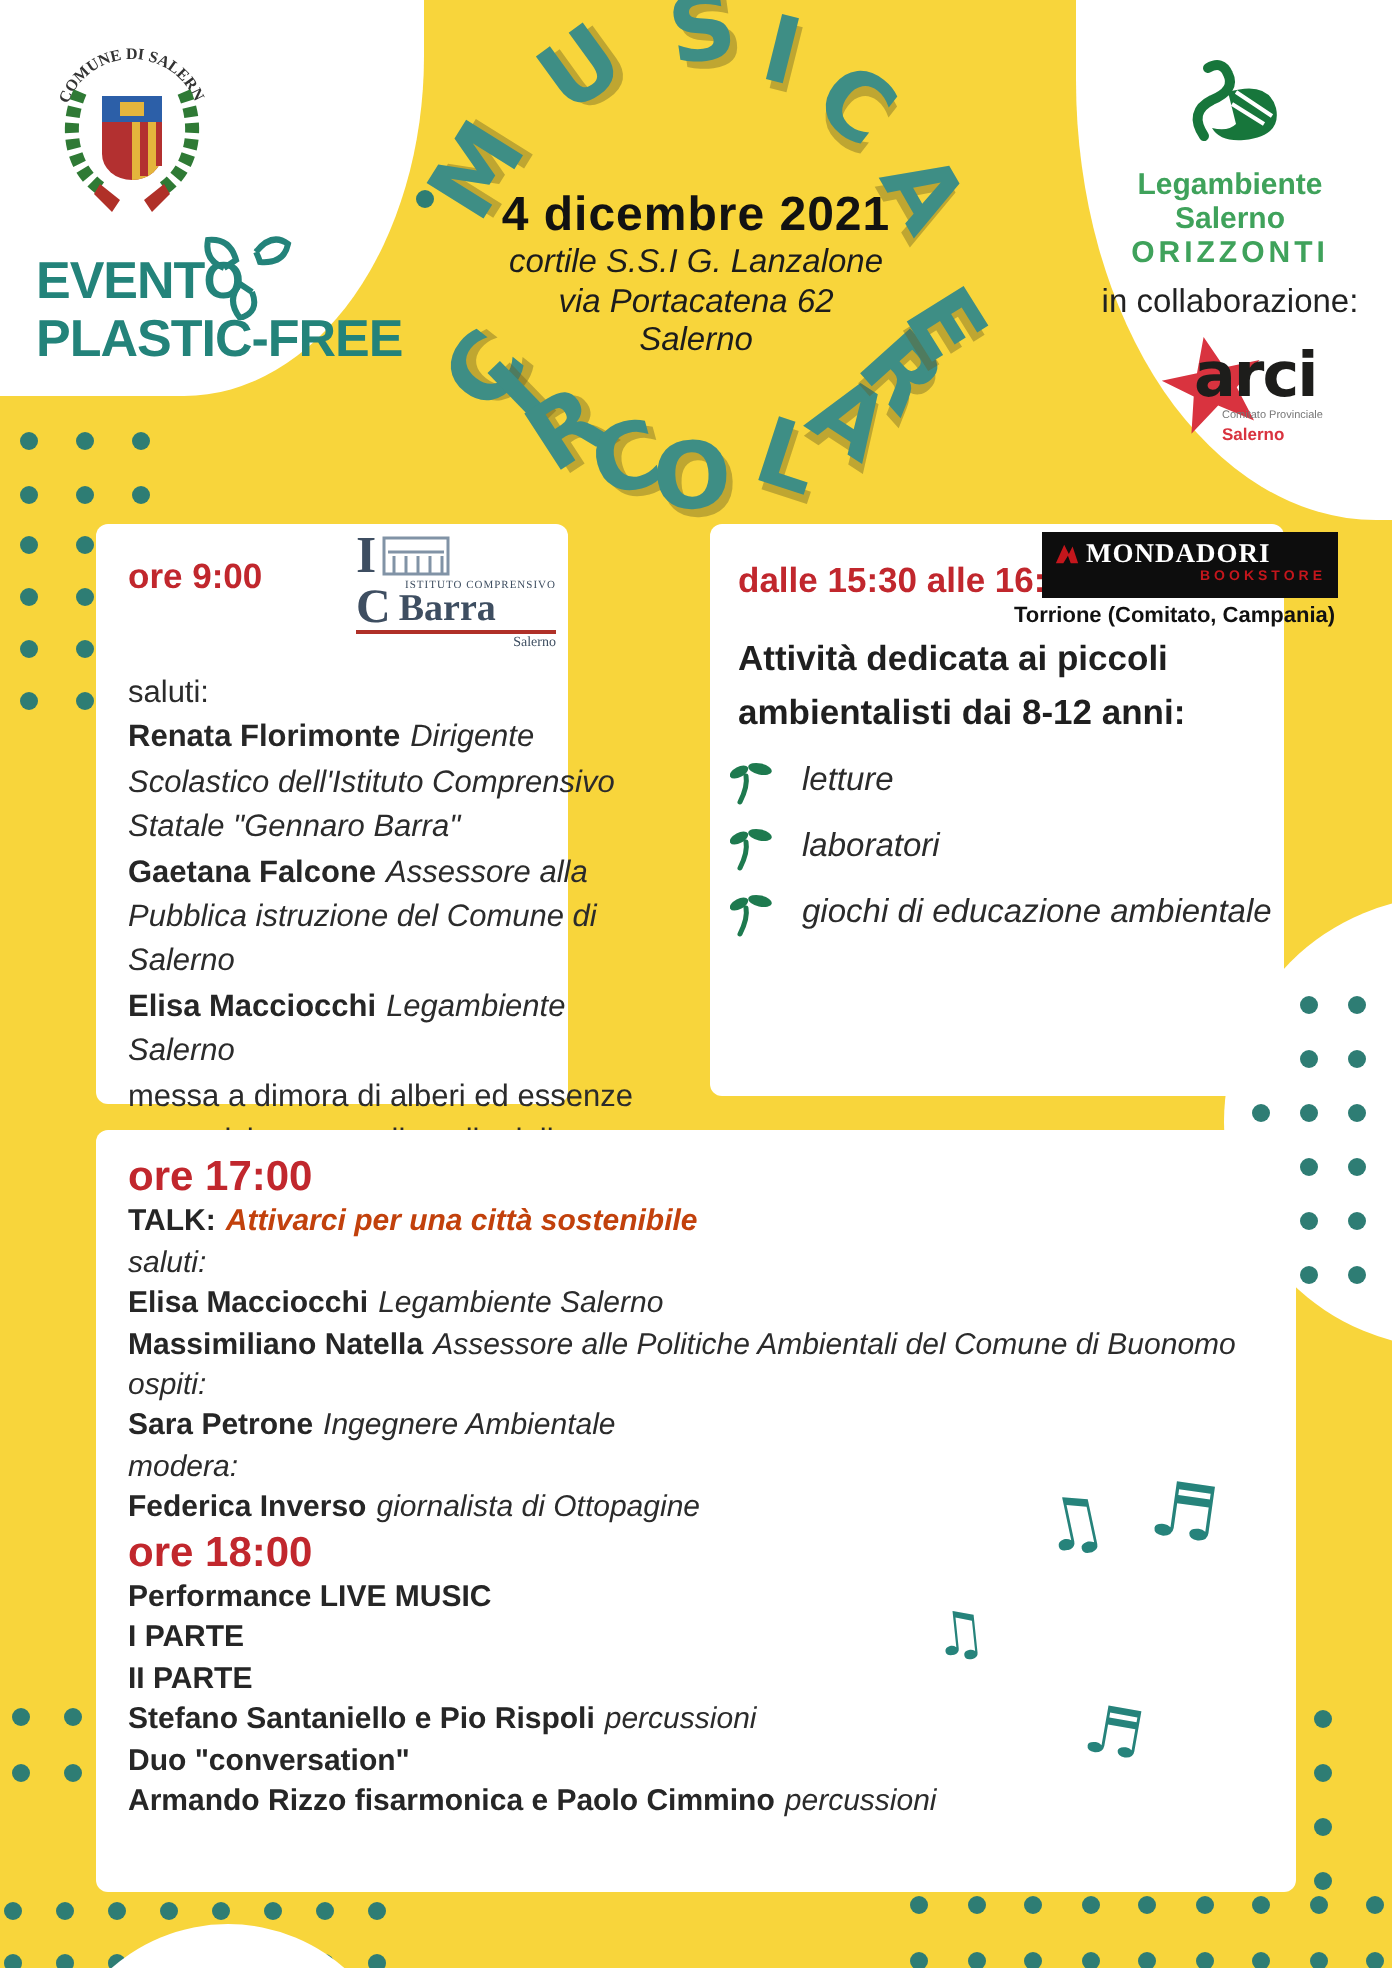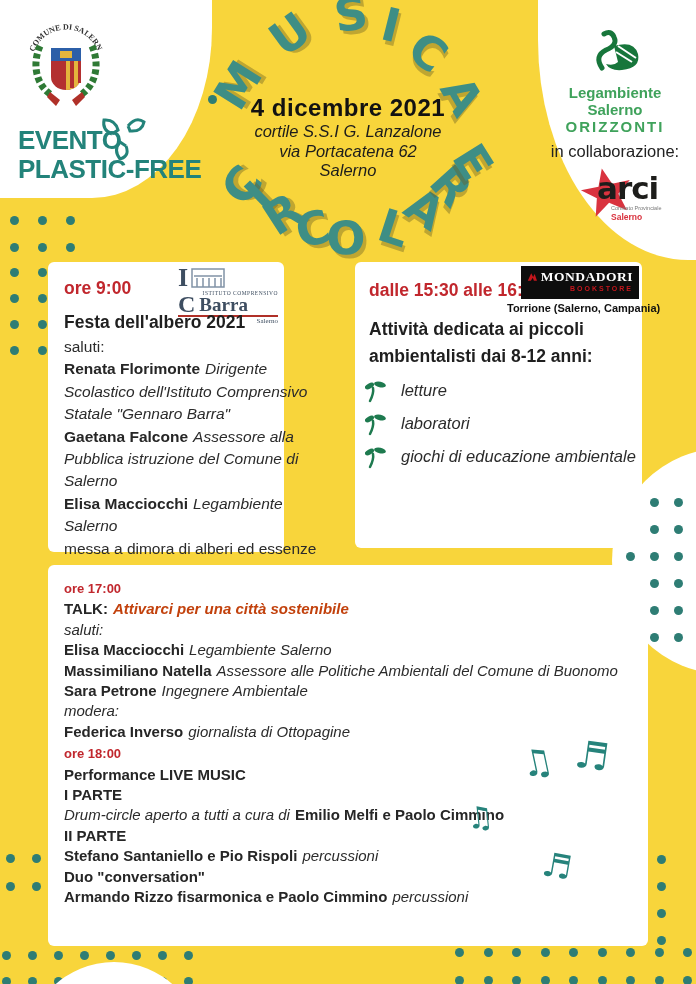--- a/index.html
+++ b/index.html
@@ -57,32 +57,32 @@
   .bi{font-weight:700;font-style:italic;color:#c2410c;}
   .nm{margin-right:5px;}
 
   #morning-time{position:absolute;left:16px;top:16px;}
   #barra-logo{position:absolute;right:6px;top:4px;width:100px;font-family:"Liberation Serif",serif;color:#3E4E61;}
   #morning-title{position:absolute;left:16px;top:50px;font-size:17.5px;font-weight:800;color:#1f1f1f;}
   #morning-body{position:absolute;left:16px;top:74px;width:262px;font-size:15.5px;line-height:22.4px;color:#2b2b2b;}
 
   #afternoon-time{position:absolute;left:14px;top:18px;}
   #mondadori{position:absolute;left:166px;top:4px;width:130px;}
-  #mondadori-box{background:#0d0d0d;width:118px;height:33px;padding:3px 6px 0 6px;box-sizing:border-box;}
+  #mondadori-box{background:#0d0d0d;width:148px;height:33px;padding:3px 6px 0 6px;box-sizing:border-box;}
   #mondadori-name{color:#fff;font-family:"Liberation Serif",serif;font-weight:700;font-size:13.5px;letter-spacing:.5px;white-space:nowrap;}
   #mondadori-sub{color:#C4161C;font-size:7px;font-weight:700;letter-spacing:2px;text-align:right;margin-top:0px;}
   #mondadori-loc{font-size:11px;font-weight:700;color:#111;white-space:nowrap;margin-top:3px;margin-left:-14px;}
   #afternoon-title{position:absolute;left:14px;top:54px;font-size:17.5px;font-weight:800;line-height:27px;color:#1f1f1f;}
   #afternoon-list{position:absolute;left:10px;top:112px;}
   .act-item{display:flex;align-items:center;height:33px;}
   .act-label{font-style:italic;font-size:16.5px;color:#2b2b2b;margin-left:10px;}
 
   #evening-body{position:absolute;left:16px;top:12px;width:575px;font-size:15px;line-height:20.4px;}
   #evening-body p{margin:0;}
-  #evening-body .time{display:inline-block;margin-top:2px;font-size:13px;}
+  #evening-body .time{display:inline-block;margin-top:2px;font-size:21px;}
 
   .note{position:absolute;z-index:4;color:#26837B;font-family:"DejaVu Sans",sans-serif;line-height:1;}
 
   svg{display:block;}
 </style>
 </head>
 <body>
 
 <div class="shape" id="corner-tl"></div>
 <div class="shape" id="corner-tr"></div>
@@ -257,21 +257,20 @@
       </svg>
     </div>
     <div style="font-size:5.5px;color:#3E4E61;text-align:right;letter-spacing:.5px;">ISTITUTO COMPRENSIVO</div>
     <div style="display:flex;align-items:flex-end;margin-top:-2px;">
       <span style="font-size:24px;font-weight:bold;line-height:20px;">C</span>
       <span style="font-size:19px;font-weight:bold;margin-left:4px;line-height:18px;">Barra</span>
     </div>
     <div style="border-top:2px solid #B03028;margin-top:1px;"></div>
     <div style="font-size:7px;text-align:right;color:#3E4E61;">Salerno</div>
   </div>
-  <div id="morning-title">Festa dell'albero 2021</div>
   <div id="morning-body">
     <span>saluti:</span><br>
     <span class="b nm">Renata Florimonte</span><span class="i">Dirigente Scolastico dell'Istituto Comprensivo Statale "Gennaro Barra"</span><br>
     <span class="b nm">Gaetana Falcone</span><span class="i">Assessore alla Pubblica istruzione del Comune di Salerno</span><br>
     <span class="b nm">Elisa Macciocchi</span><span class="i">Legambiente Salerno</span><br>
     <span>messa a dimora di alberi ed essenze aromatiche presso il cortile della Scuola Secondaria di I Grado "G. Lanzalone"</span>
   </div>
 </div>
 
 <div class="card" id="card-afternoon">
@@ -279,21 +278,21 @@
   <div id="mondadori">
     <div id="mondadori-box">
       <div style="display:flex;align-items:center;">
         <svg width="13" height="12" viewBox="0 0 14 12" style="margin-right:3px">
           <polygon points="1,11 5.5,1 8,6 10,2 13,11 9,11 7.5,7 5,11" fill="#C4161C"></polygon>
         </svg>
         <span id="mondadori-name">MONDADORI</span>
       </div>
       <div id="mondadori-sub">BOOKSTORE</div>
     </div>
-    <div id="mondadori-loc">Torrione (Salerno, Campania)</div>
+    <div id="mondadori-loc">Torrione (Comitato, Campania)</div>
   </div>
   <div id="afternoon-title">
     <div>Attività dedicata ai piccoli</div>
     <div>ambientalisti dai 8-12 anni:</div>
   </div>
   <div id="afternoon-list">
     <div class="act-item">
       <svg width="26" height="24" viewBox="0 0 26 24">
         <path d="M5,22 q4,-8 3,-13" fill="none" stroke="#1E7A4F" stroke-width="2.5" stroke-linecap="round"></path>
         <ellipse cx="4.5" cy="7" rx="5" ry="2.6" fill="#1E7A4F" transform="rotate(-28 4.5 7)"></ellipse>
@@ -320,27 +319,27 @@
   </div>
 </div>
 
 <div class="card" id="card-evening">
   <div id="evening-body">
     <p><span class="time">ore 17:00</span></p>
     <p><span class="b nm">TALK:</span><span class="bi">Attivarci per una città sostenibile</span></p>
     <p><span class="i">saluti:</span></p>
     <p><span class="b nm">Elisa Macciocchi</span><span class="i">Legambiente Salerno</span></p>
     <p><span class="b nm">Massimiliano Natella</span><span class="i">Assessore alle Politiche Ambientali del Comune di Buonomo</span></p>
+    <p><span class="i">ospiti:</span></p>
     <p><span class="b nm">Sara Petrone</span><span class="i">Ingegnere Ambientale</span></p>
     <p><span class="i">modera:</span></p>
     <p><span class="b nm">Federica Inverso</span><span class="i">giornalista di Ottopagine</span></p>
     <p><span class="time">ore 18:00</span></p>
     <p><span class="b">Performance LIVE MUSIC</span></p>
     <p><span class="b">I PARTE</span></p>
-    <p><span class="i nm">Drum-circle aperto a tutti a cura di</span><span class="b">Emilio Melfi e Paolo Cimmino</span></p>
     <p><span class="b">II PARTE</span></p>
     <p><span class="b nm">Stefano Santaniello e Pio Rispoli</span><span class="i">percussioni</span></p>
     <p><span class="b">Duo "conversation"</span></p>
     <p><span class="b nm">Armando Rizzo fisarmonica e Paolo Cimmino</span><span class="i">percussioni</span></p>
   </div>
 </div>
 
 <div id="notes-layer">
     <span class="note" style="left: 537px; top: 763px; font-size: 36px; transform: translate(-50%, -50%) rotate(-12deg);">♫</span>
     <span class="note" style="left: 592px; top: 756px; font-size: 38px; transform: translate(-50%, -50%) rotate(8deg);">♬</span>

